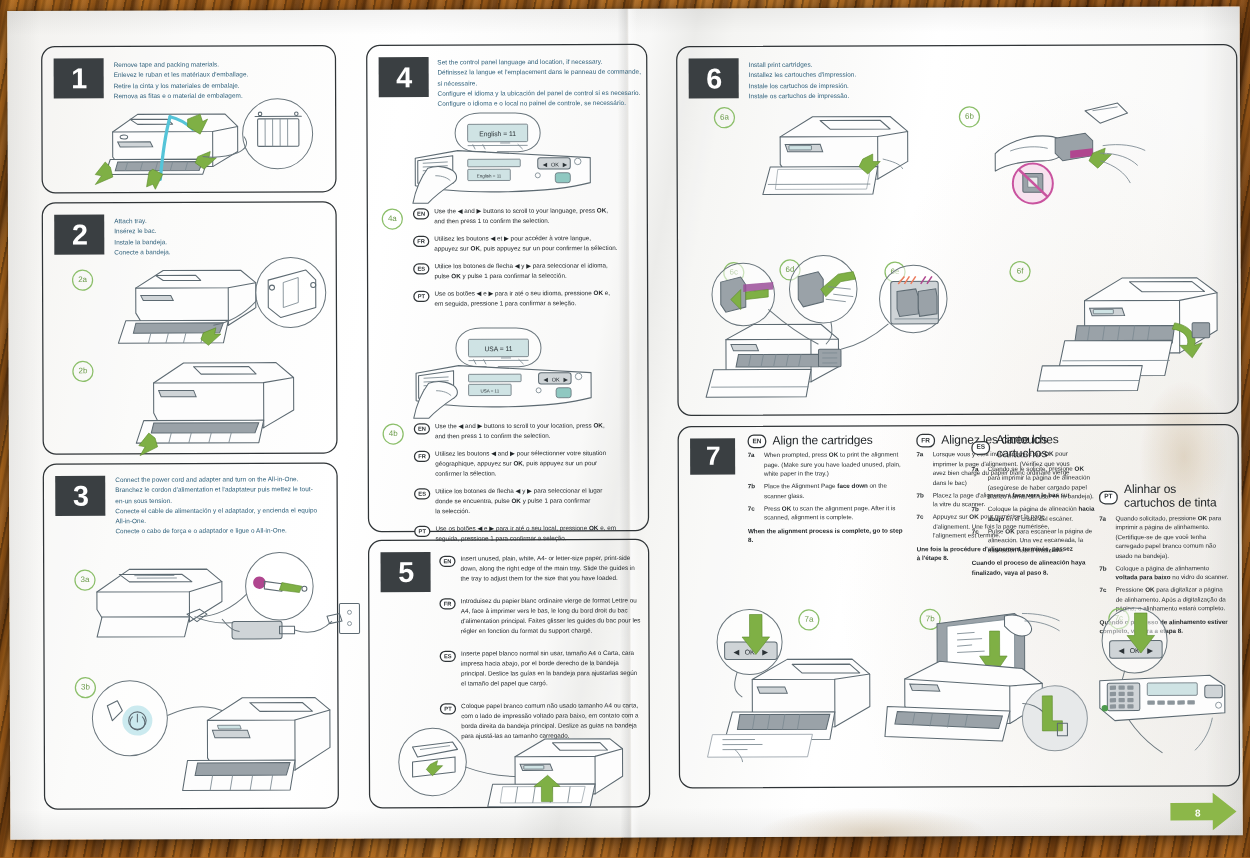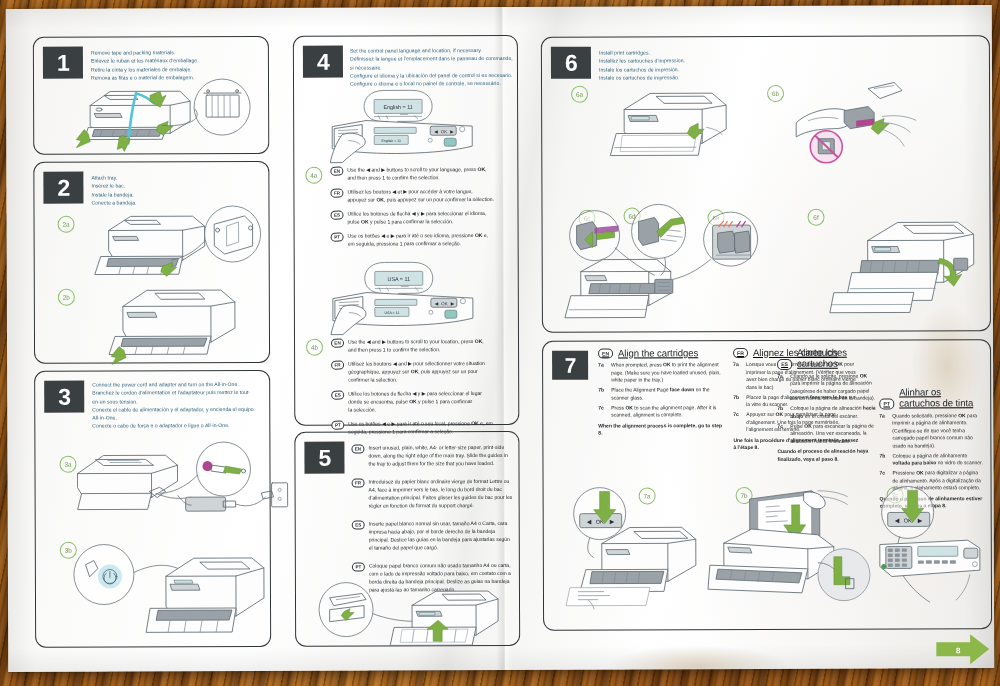--- a/index.html
+++ b/index.html
@@ -104,21 +104,21 @@
     display:flex; align-items:center; justify-content:center;
   }
 
   
   .inrow { position:absolute; display:flex; gap:4px; }
   .inrow .txt { font-size:5.05px; line-height:1.58; color:#23282b; }
   .inrow .txt b { font-weight:bold; }
 
   
   .col7 { position:absolute; width:128px; }
-  .col7 .chead { display:flex; align-items:flex-end; gap:5px; margin-bottom:3px;text-decoration:underline;}
+  .col7 .chead { display:flex; align-items:center; gap:5px; margin-bottom:3px;}
   .col7 .ctitle { font-size:9.6px; color:#1d2225; line-height:1.18; letter-spacing:-0.1px;}
   .col7 .sub { display:flex; gap:4px; margin-bottom:2.5px; }
   .col7 .sub .k { font-size:5px; font-weight:bold; color:#23282b; width:9px; flex:none;}
   .col7 .sub .v { font-size:5px; line-height:1.5; color:#23282b;}
   .col7 .foot { font-size:5px; font-weight:bold; line-height:1.5; color:#1d2225; margin-top:3px;}
 
   
   .ill { position:absolute; }
   .ill svg { display:block; overflow:visible; }
   .ln { fill:none; stroke:#5d6a72; stroke-width:0.85; stroke-linejoin:round; stroke-linecap:round; }

